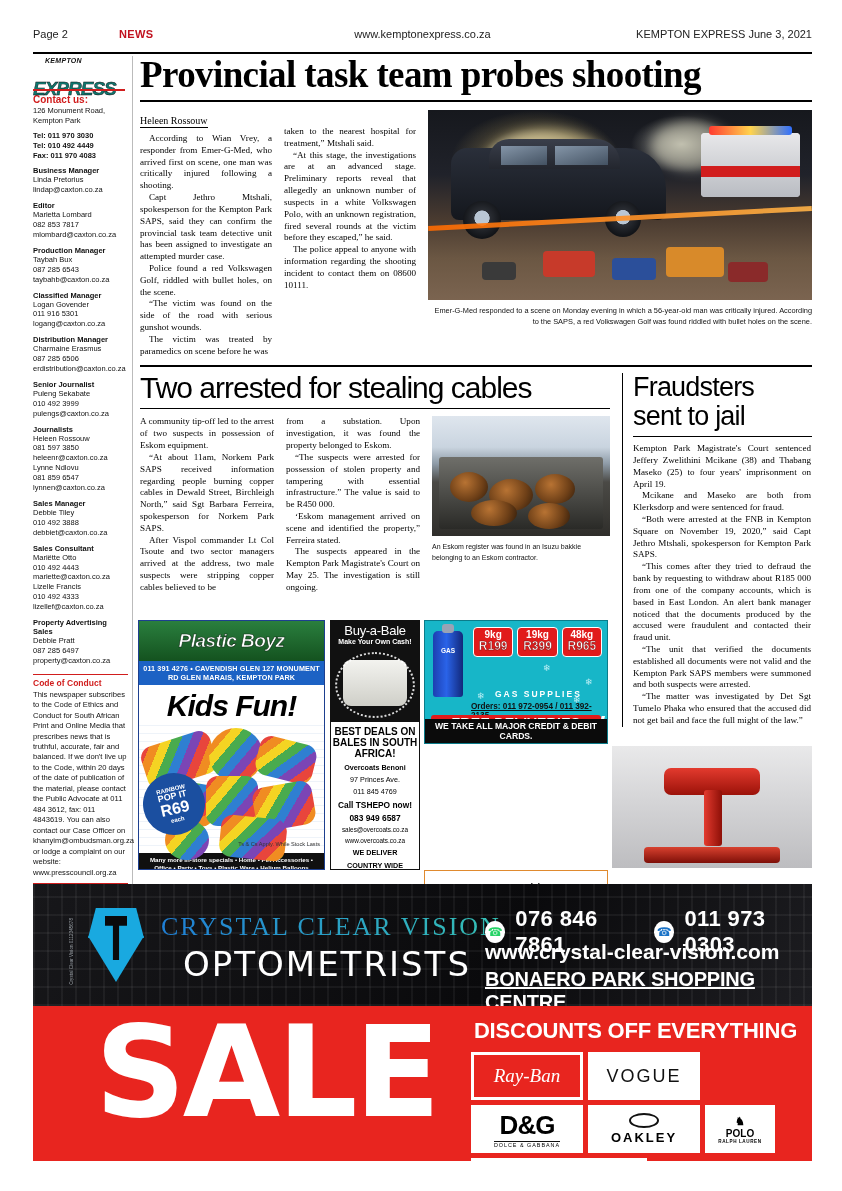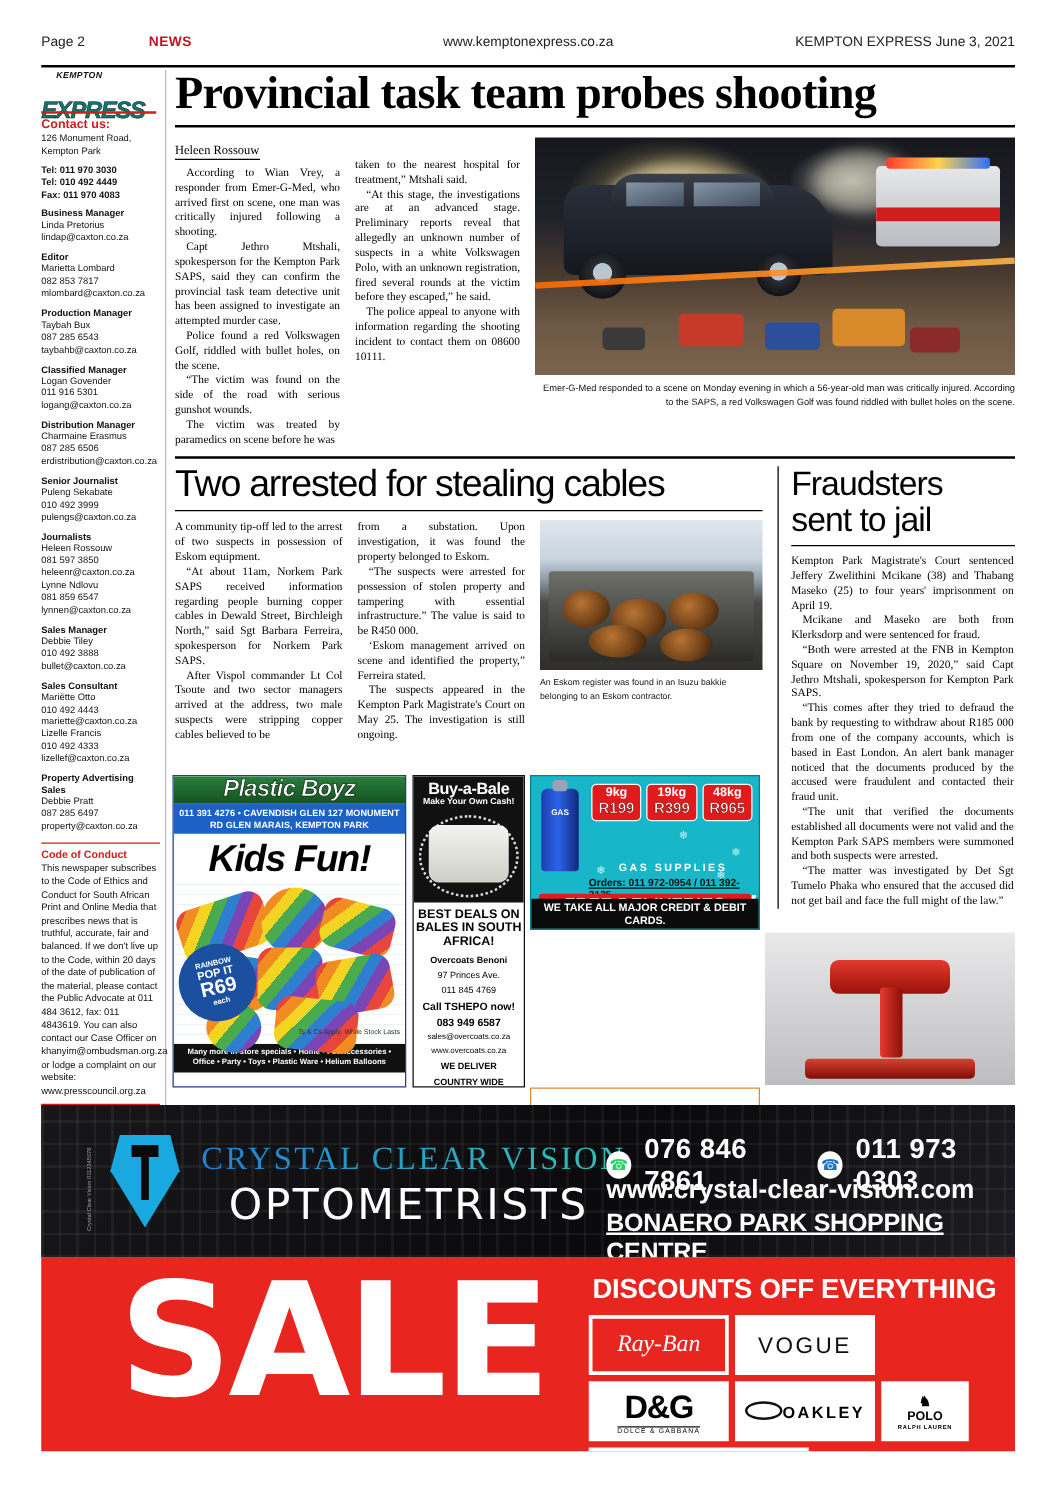--- a/index.html
+++ b/index.html
@@ -73,40 +73,40 @@
 
   
   .ph-gavel{background:linear-gradient(180deg,#e9e9ea 0%,#d6d6d8 42%,#bdbdc0 100%);}
   .gv-head{position:absolute;left:26%;top:18%;width:48%;height:22%;background:linear-gradient(180deg,#e33a2e,#9b1209);border-radius:7px;}
   .gv-handle{position:absolute;left:46%;top:36%;width:9%;height:46%;background:linear-gradient(90deg,#e33a2e,#8d0f07);border-radius:3px;}
   .gv-block{position:absolute;left:16%;bottom:4%;width:68%;height:13%;background:linear-gradient(180deg,#d8412f,#7e0f08);border-radius:4px;}
 
   
   .ad{position:absolute;overflow:hidden;}
   .ad-plastic{background:#fff;border:1px solid #1d3f8f;}
-  .pb-top{height:22px;background:linear-gradient(180deg,#2a7f3e,#14521f);display:flex;align-items:center;justify-content:center;}
+  .pb-top{height:40px;background:linear-gradient(180deg,#2a7f3e,#14521f);display:flex;align-items:center;justify-content:center;}
   .pb-title{font-size:19px;font-weight:700;font-style:italic;color:#fff;-webkit-text-stroke:.6px #0b2a12;letter-spacing:-.5px;}
   .pb-addr{background:#1c62c4;color:#fff;font-size:7.2px;font-weight:700;text-align:center;padding:3px 2px;line-height:1.25;letter-spacing:.1px;}
   .pb-kids{font-size:30px;font-weight:700;font-style:italic;text-align:center;margin:4px 0 2px;letter-spacing:-1px;}
   .pb-stage{position:relative;height:128px;background:repeating-linear-gradient(0deg,#fff 0 7px,#eef3f9 7px 8px);}
   .pop{position:absolute;border-radius:12px;
        background:repeating-linear-gradient(130deg,#e8453c 0 9px,#f08c22 9px 18px,#f4d423 18px 27px,#49ab4e 27px 36px,#2f7fd1 36px 45px,#7b45b5 45px 54px);}
   .pop.round{border-radius:50%;}
   .pb-badge{position:absolute;left:4px;bottom:18px;width:62px;height:62px;border-radius:50%;background:#1b4fa0;color:#fff;
             display:flex;flex-direction:column;align-items:center;justify-content:center;transform:rotate(-13deg);}
   .pb-badge .b1{font-size:6px;font-weight:700;line-height:1;}
   .pb-badge .b2{font-size:9px;font-weight:700;line-height:1;}
   .pb-badge .b3{font-size:16px;font-weight:700;line-height:1;}
   .pb-badge .b4{font-size:6px;font-weight:700;}
   .pb-terms{position:absolute;right:4px;bottom:6px;font-size:5.6px;color:#333;}
   .pb-foot{background:#101010;color:#fff;font-size:6.2px;font-weight:700;text-align:center;padding:3px 2px;line-height:1.35;}
 
   .ad-bale{background:#fff;border:1px solid #111;}
   .bb-hdr{background:#111;color:#fff;text-align:center;padding:2px 1px 3px;}
-  .bb-t1{font-size:13px;font-weight:700;letter-spacing:-.3px;}
+  .bb-t1{font-size:13px;font-weight:400;letter-spacing:-.3px;}
   .bb-t2{font-size:7px;font-weight:700;}
   .bb-img{height:74px;background:#111;position:relative;}
   .bale{position:absolute;left:14%;top:16%;width:72%;height:62%;background:linear-gradient(180deg,#f3f3ef,#cfcfc8);border-radius:8px;}
   .bb-ring{position:absolute;inset:4px;border:2px dotted #fff;border-radius:50%;opacity:.85;}
   .bb-b{text-align:center;font-size:10px;font-weight:700;line-height:1.12;margin-top:4px;}
   .bb-m{text-align:center;font-size:7.2px;font-weight:700;line-height:1.3;margin-top:3px;}
   .bb-c{text-align:center;font-size:8.4px;font-weight:700;line-height:1.2;margin-top:3px;}
   .bb-s{text-align:center;font-size:6.4px;line-height:1.3;margin-top:3px;}
 
   .ad-gas{background:#17b6c8;border:1px solid #0b7c8a;position:relative;}
@@ -161,21 +161,21 @@
   .sale{position:absolute;left:33px;top:1006px;width:779px;height:155px;background:#e8251f;overflow:hidden;}
   .sale-word{position:absolute;left:62px;top:4px;font-size:126px;font-weight:700;color:#fff;letter-spacing:-3px;line-height:1;font-family:"DejaVu Sans",sans-serif;}
   .sale-disc{position:absolute;left:438px;top:12px;right:12px;text-align:center;color:#fff;font-size:22px;font-weight:700;letter-spacing:-.2px;}
   .brands{position:absolute;left:438px;top:46px;right:12px;display:flex;flex-wrap:wrap;gap:5px;}
   .brand{background:#fff;display:flex;align-items:center;justify-content:center;box-sizing:border-box;}
   .b-ray{width:112px;height:48px;background:#e8251f;border:3px solid #fff;color:#fff;font-family:"Liberation Serif",serif;font-style:italic;font-size:19px;}
   .b-vogue{width:112px;height:48px;font-size:18px;letter-spacing:2px;color:#111;}
   .b-dg{width:112px;height:48px;flex-direction:column;}
   .b-dg .t{font-size:26px;font-weight:700;letter-spacing:-1px;}
   .b-dg .s{font-size:5.4px;letter-spacing:1px;border-top:1px solid #111;}
-  .b-oak{width:112px;height:48px;flex-direction:row;font-size:13px;font-weight:700;letter-spacing:2px;}
+  .b-oak{width:112px;height:48px;flex-direction:column;font-size:13px;font-weight:700;letter-spacing:2px;}
   .b-polo{width:70px;height:48px;flex-direction:column;font-size:10px;font-weight:700;}
   .b-arm{width:176px;height:48px;font-size:15px;letter-spacing:1px;color:#111;}
   .oak-el{width:26px;height:11px;border:2px solid #111;border-radius:50%;margin-bottom:2px;}
   .polo-h{font-size:11px;}
 </style>
 </head>
 <body>
 
 <div class="page">
 
@@ -229,21 +229,21 @@
         <div class="sb-role">Journalists</div>
         <div class="sb-l">Heleen Rossouw</div>
         <div class="sb-l">081 597 3850</div>
         <div class="sb-l">heleenr@caxton.co.za</div>
         <div class="sb-l">Lynne Ndlovu</div>
         <div class="sb-l">081 859 6547</div>
         <div class="sb-l">lynnen@caxton.co.za</div>
         <div class="sb-role">Sales Manager</div>
         <div class="sb-l">Debbie Tiley</div>
         <div class="sb-l">010 492 3888</div>
-        <div class="sb-l">bullet@caxton.co.za</div>
+        <div class="sb-l">debbiet@caxton.co.za</div>
         <div class="sb-role">Sales Consultant</div>
         <div class="sb-l">Mariëtte Otto</div>
         <div class="sb-l">010 492 4443</div>
         <div class="sb-l">mariette@caxton.co.za</div>
         <div class="sb-l">Lizelle Francis</div>
         <div class="sb-l">010 492 4333</div>
         <div class="sb-l">lizellef@caxton.co.za</div>
         <div class="sb-role">Property Advertising Sales</div>
         <div class="sb-l">Debbie Pratt</div>
         <div class="sb-l">087 285 6497</div>

